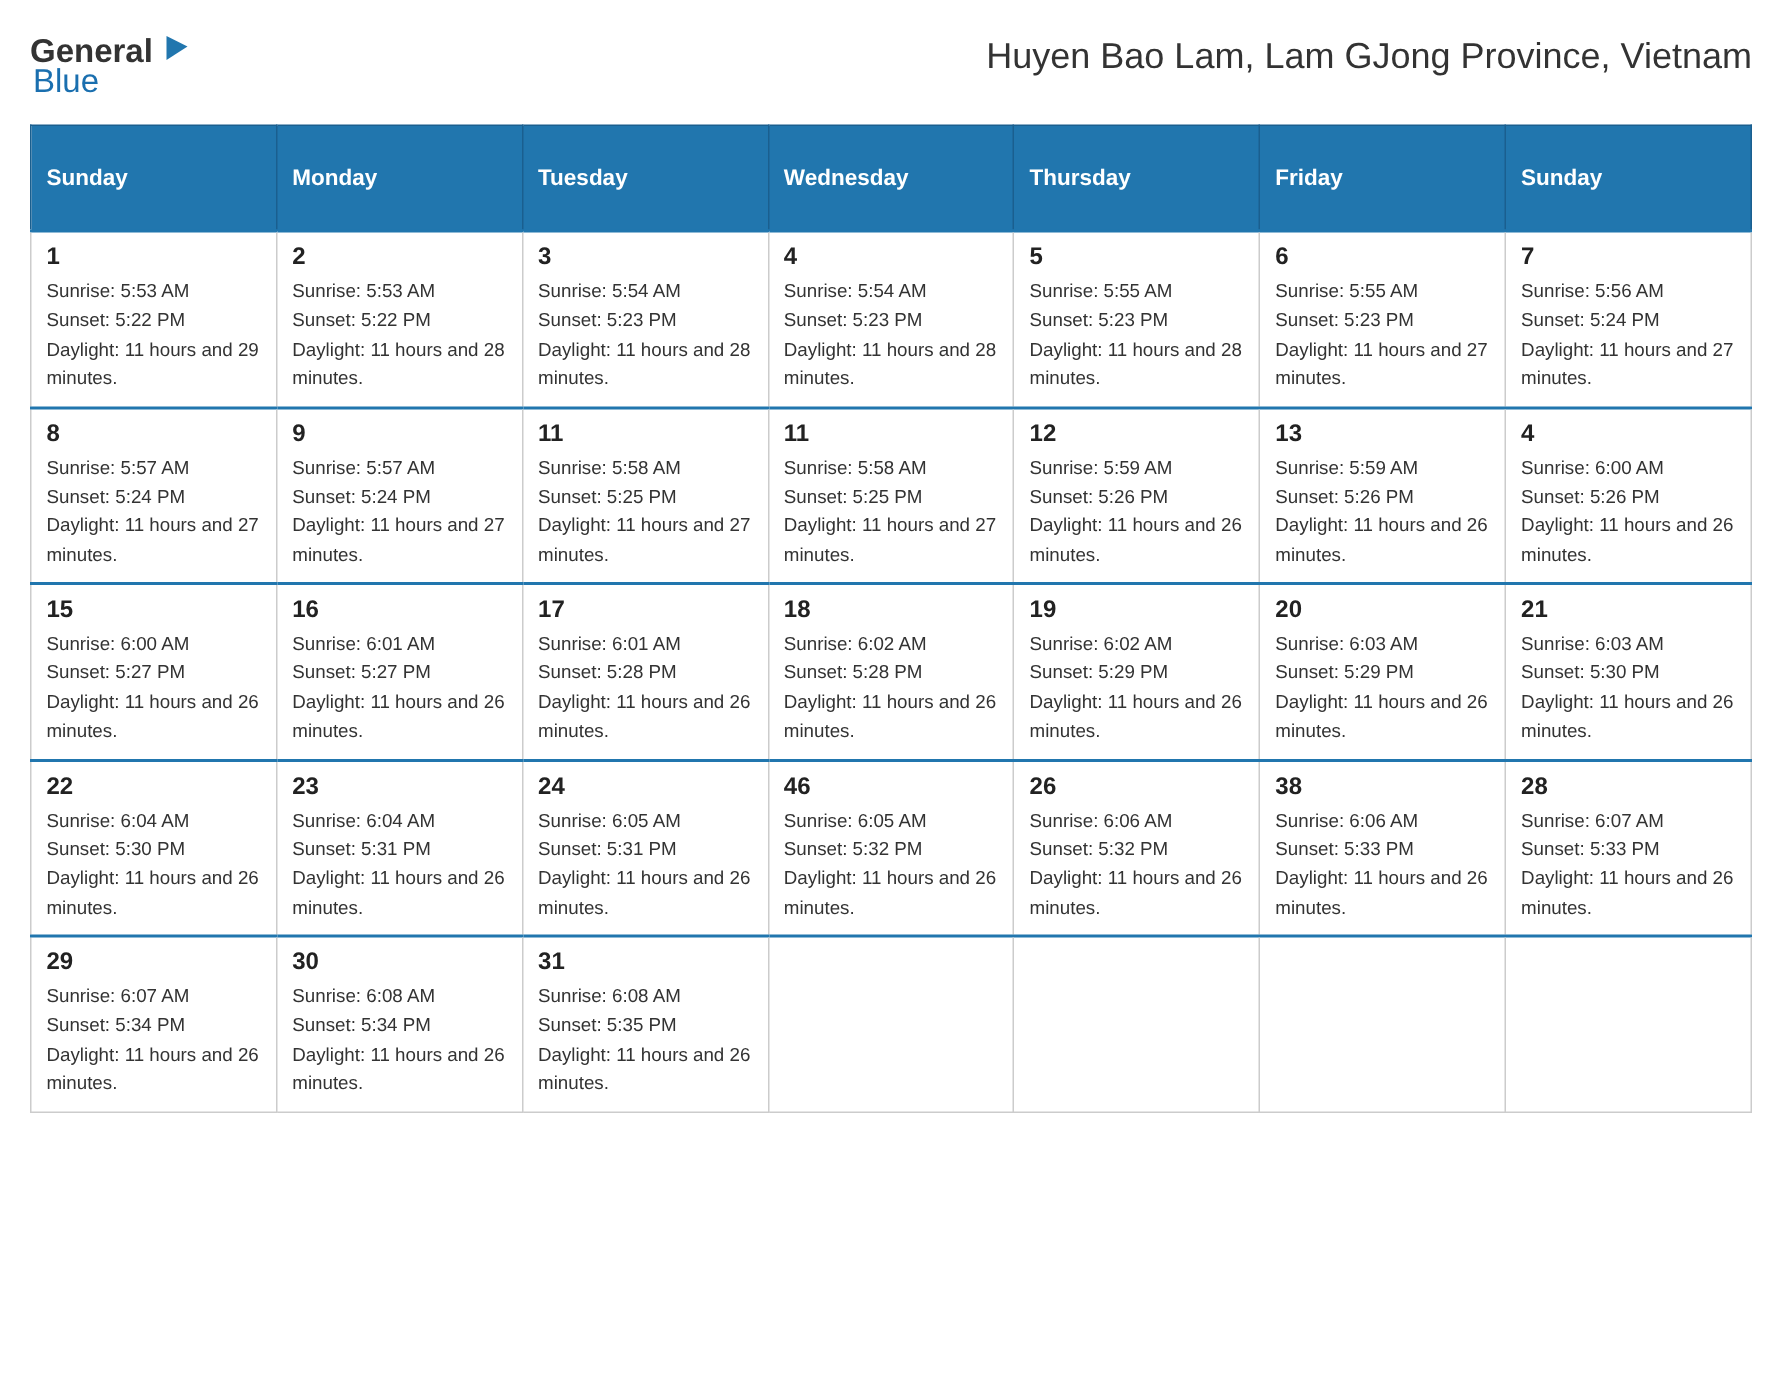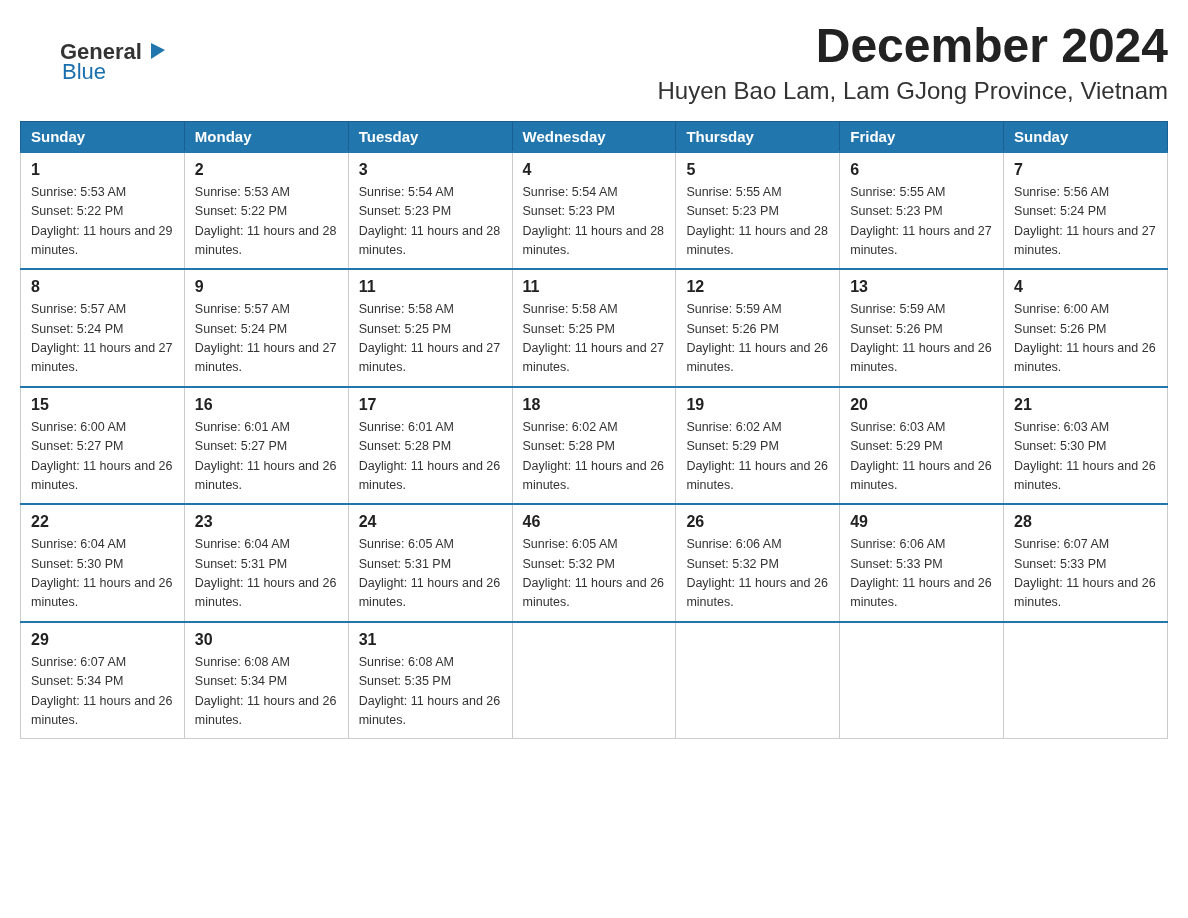--- a/index.html
+++ b/index.html
@@ -6,23 +6,22 @@
     body {
       font-family: Arial, sans-serif;
       background: #fff;
       width: 1188px;
       min-height: 918px;
       padding: 20px;
     }
     .header {
       display: flex;
       justify-content: space-between;
-      align-items: center;
+      align-items: flex-start;
       margin-bottom: 16px;
-      margin-left: 40px;
     }
     .logo {
       display: flex;
       align-items: center;
       gap: 4px;
     }
     .logo-text-general {
       font-size: 22px;
       font-weight: bold;
       color: #333;
@@ -49,21 +48,21 @@
     .calendar {
       width: 100%;
       border-collapse: collapse;
       border: 1px solid #ccc;
     }
     .calendar th {
       background-color: #2176ae;
       color: #fff;
       font-size: 15px;
       font-weight: bold;
-      padding: 6px 10px;
+      padding: 26px 10px;
       text-align: left;
       border: 1px solid #1a5f8f;
     }
     .calendar td {
       vertical-align: top;
       padding: 8px 10px;
       border: 1px solid #ccc;
       font-size: 13px;
       color: #333;
       width: calc(100% / 7);
@@ -100,21 +99,20 @@
         <span style="display:inline-block;margin-left:3px">
           <svg width="22" height="22" viewBox="0 0 22 22">
             <polygon points="6,4 20,11 6,20" fill="#2176ae"></polygon>
           </svg>
         </span>
       </div>
       <span class="logo-text-blue" style="margin-top:-6px;margin-left:2px">Blue</span>
     </div>
   </div>
   <div class="title-block">
-    <div class="month-title">December 2024</div>
     <div class="location-title">Huyen Bao Lam, Lam GJong Province, Vietnam</div>
   </div>
 </div>
 
 <table class="calendar">
   <thead>
     <tr>
     <th>Sunday</th>
         <th>Monday</th>
         <th>Tuesday</th>
@@ -230,21 +228,21 @@
         </td>
         <td>
           <span class="day-num">46</span>
           <span class="day-info">Sunrise: 6:05 AM<br>Sunset: 5:32 PM<br>Daylight: 11 hours and 26 minutes.</span>
         </td>
         <td>
           <span class="day-num">26</span>
           <span class="day-info">Sunrise: 6:06 AM<br>Sunset: 5:32 PM<br>Daylight: 11 hours and 26 minutes.</span>
         </td>
         <td>
-          <span class="day-num">49</span>
+          <span class="day-num">38</span>
           <span class="day-info">Sunrise: 6:06 AM<br>Sunset: 5:33 PM<br>Daylight: 11 hours and 26 minutes.</span>
         </td>
         <td>
           <span class="day-num">28</span>
           <span class="day-info">Sunrise: 6:07 AM<br>Sunset: 5:33 PM<br>Daylight: 11 hours and 26 minutes.</span>
         </td>
       </tr>
       <tr class="week-row">
         <td>
           <span class="day-num">29</span>

